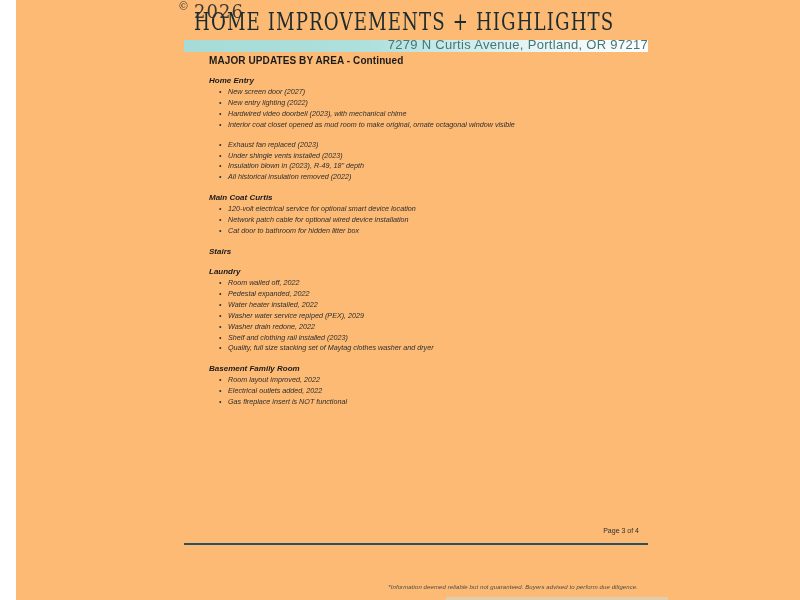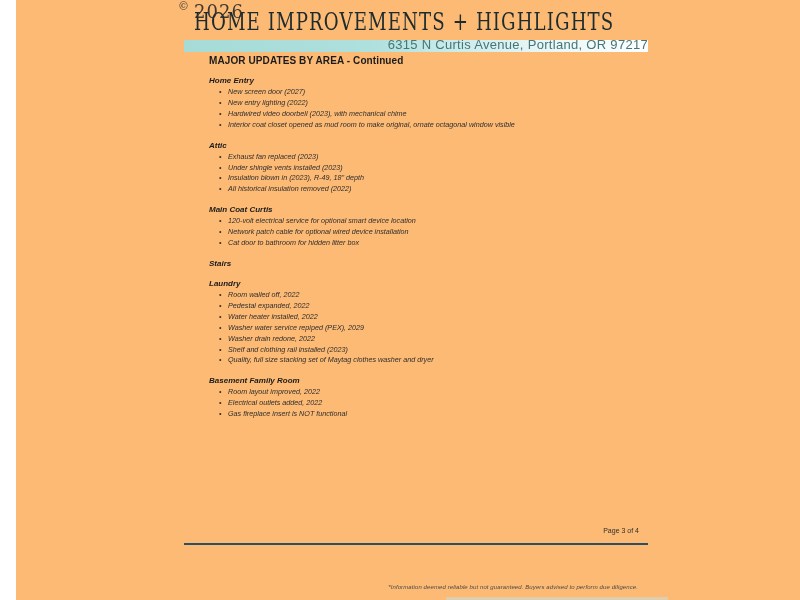--- a/index.html
+++ b/index.html
@@ -133,36 +133,35 @@
 <div class="page">
 
   <div class="watermark">
     <span class="c">©</span>
     <span class="y">2026</span>
   </div>
 
   <div class="title" style="transform: scaleX(0.726644);">HOME IMPROVEMENTS + HIGHLIGHTS</div>
 
   <div class="address-bar"></div>
-  <div class="address-text">6315 N Curtis Avenue, Portland, OR 97217</div>
+  <div class="address-text">7279 N Curtis Avenue, Portland, OR 97217</div>
 
   <div class="content">
     <div class="doc-header">MAJOR UPDATES BY AREA - Continued</div>
     <div id="sections">
         <div class="section">
           <div class="section-title">Home Entry</div>
           <ul>
             <li>New screen door (2027)</li>
             <li>New entry lighting (2022)</li>
             <li>Hardwired video doorbell (2023), with mechanical chime</li>
             <li>Interior coat closet opened as mud room to make original, ornate octagonal window visible</li>
           </ul>
         </div>
         <div class="section">
-          <div class="section-title">Attic</div>
           <ul>
             <li>Exhaust fan replaced (2023)</li>
             <li>Under shingle vents installed (2023)</li>
             <li>Insulation blown in (2023), R-49, 18" depth</li>
             <li>All historical insulation removed (2022)</li>
           </ul>
         </div>
         <div class="section">
           <div class="section-title">Main Coat Curtis</div>
           <ul>

